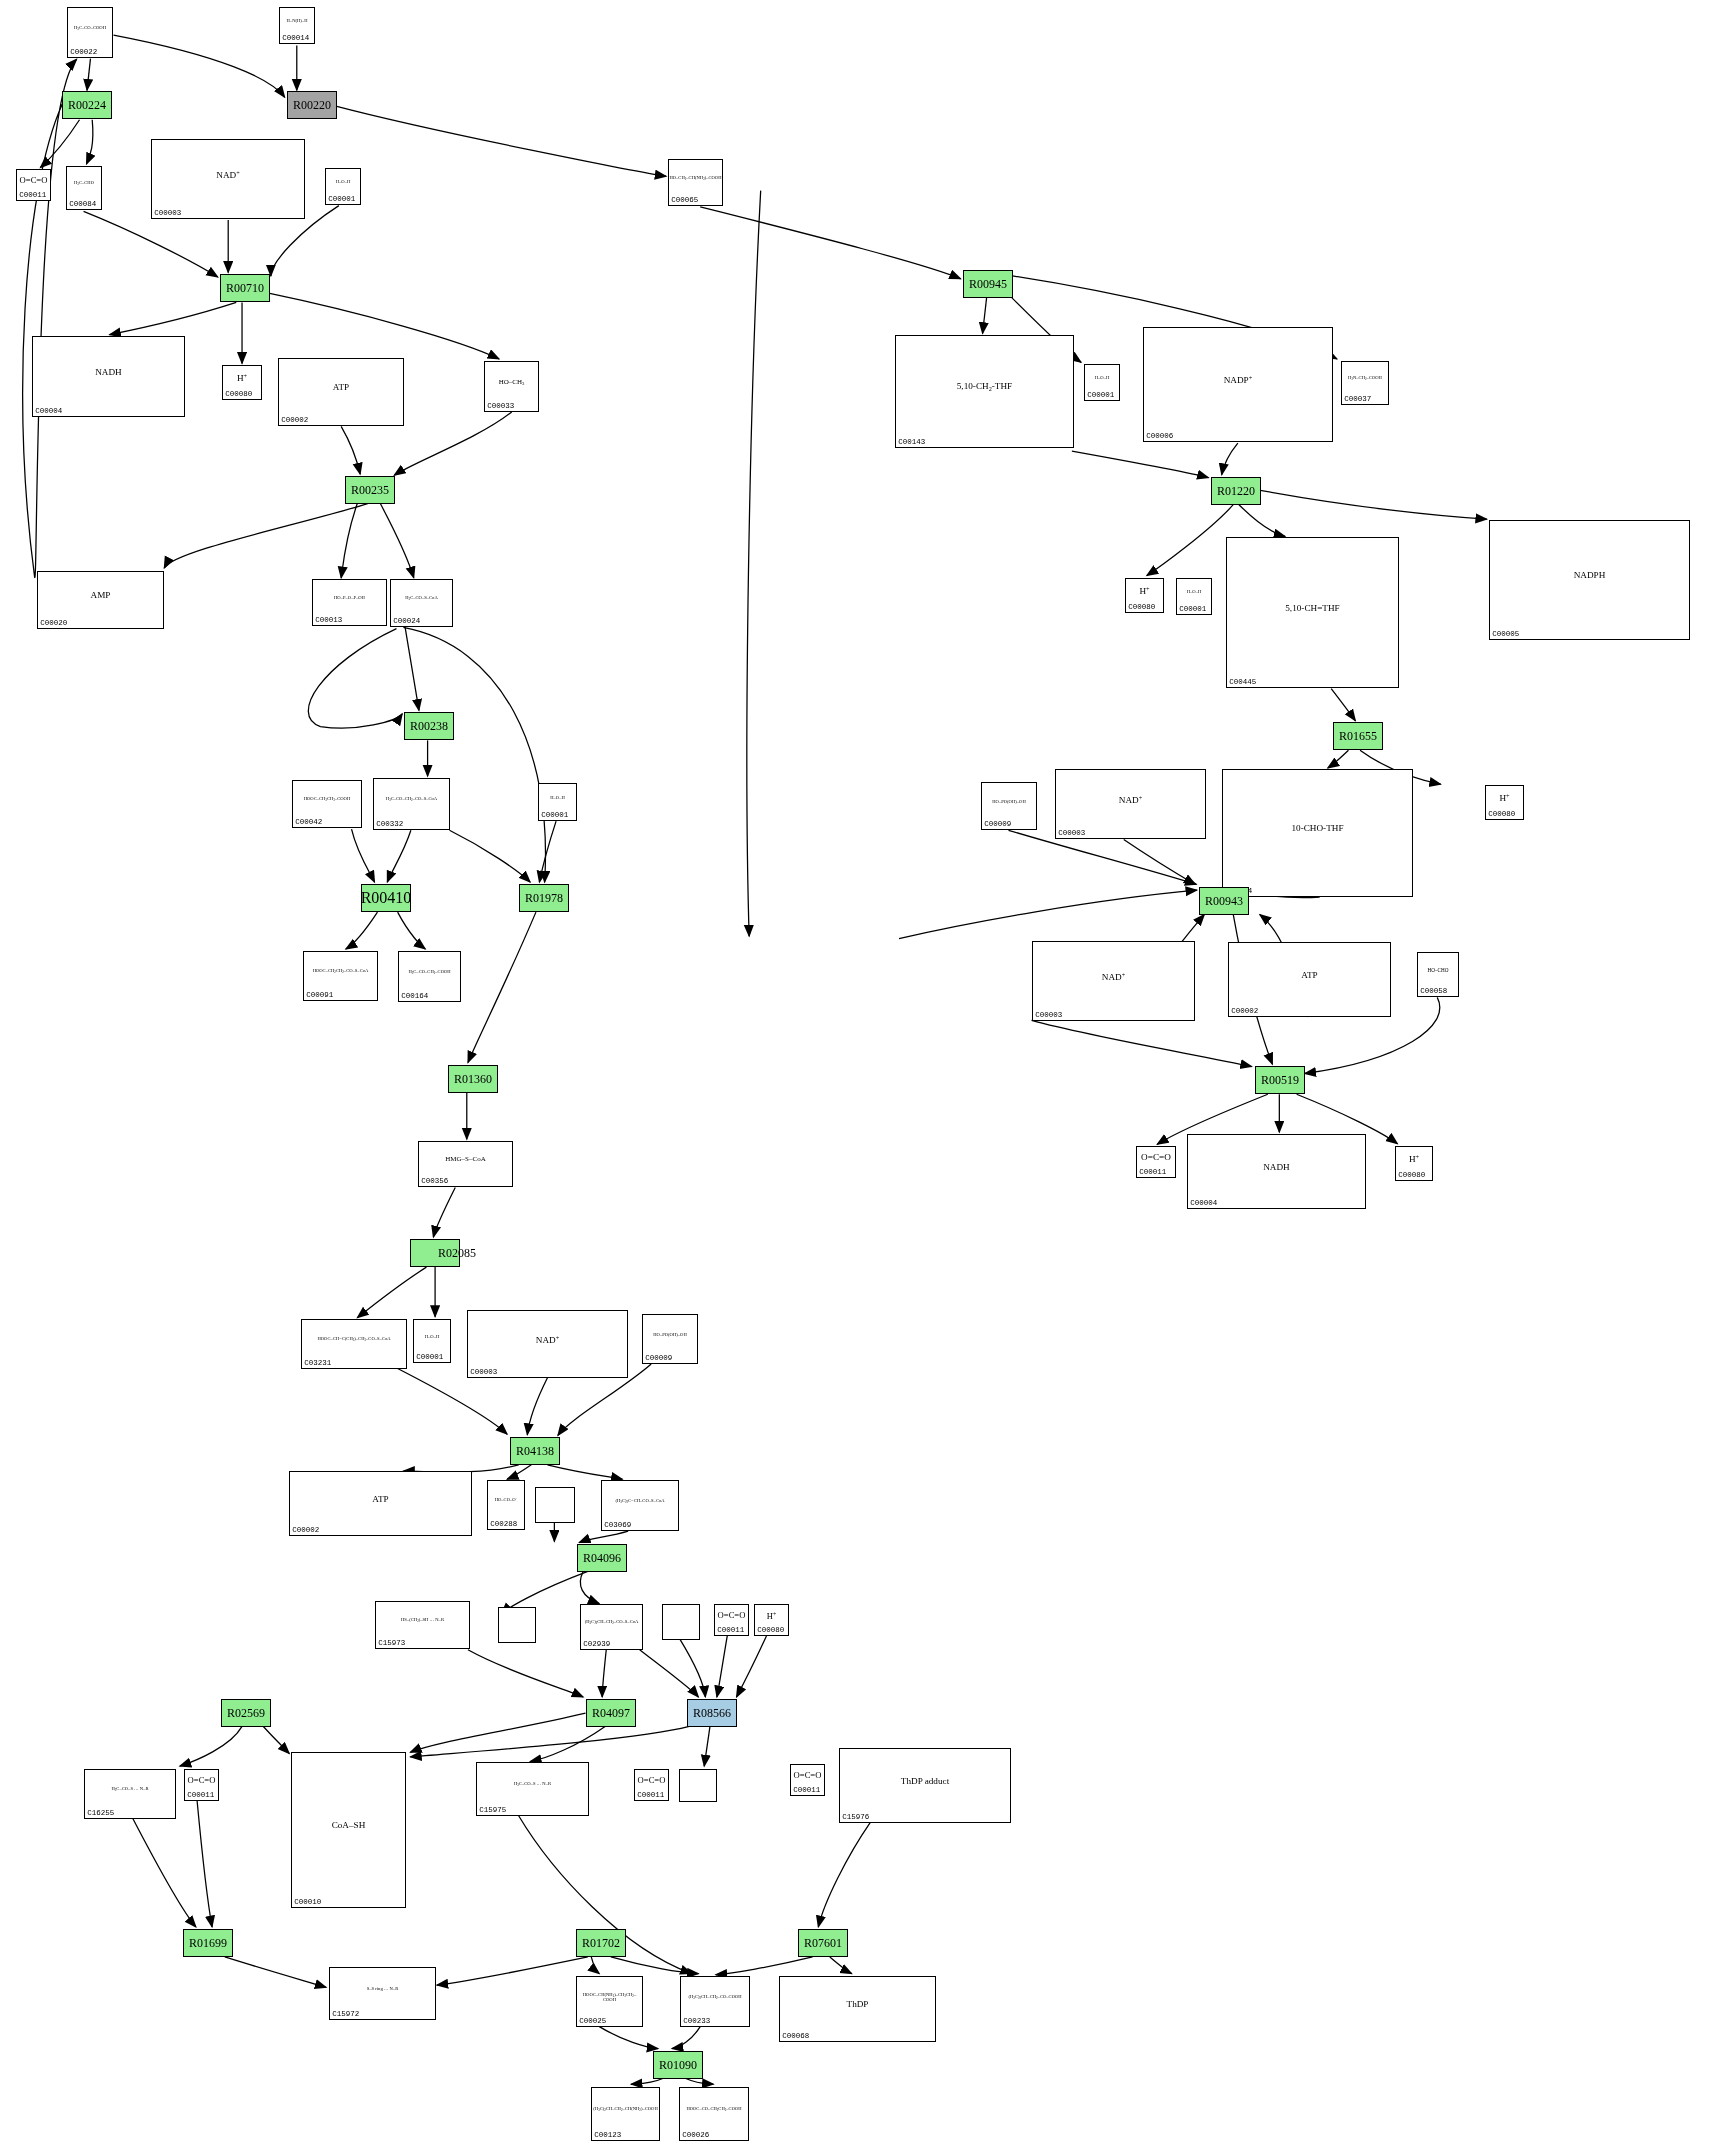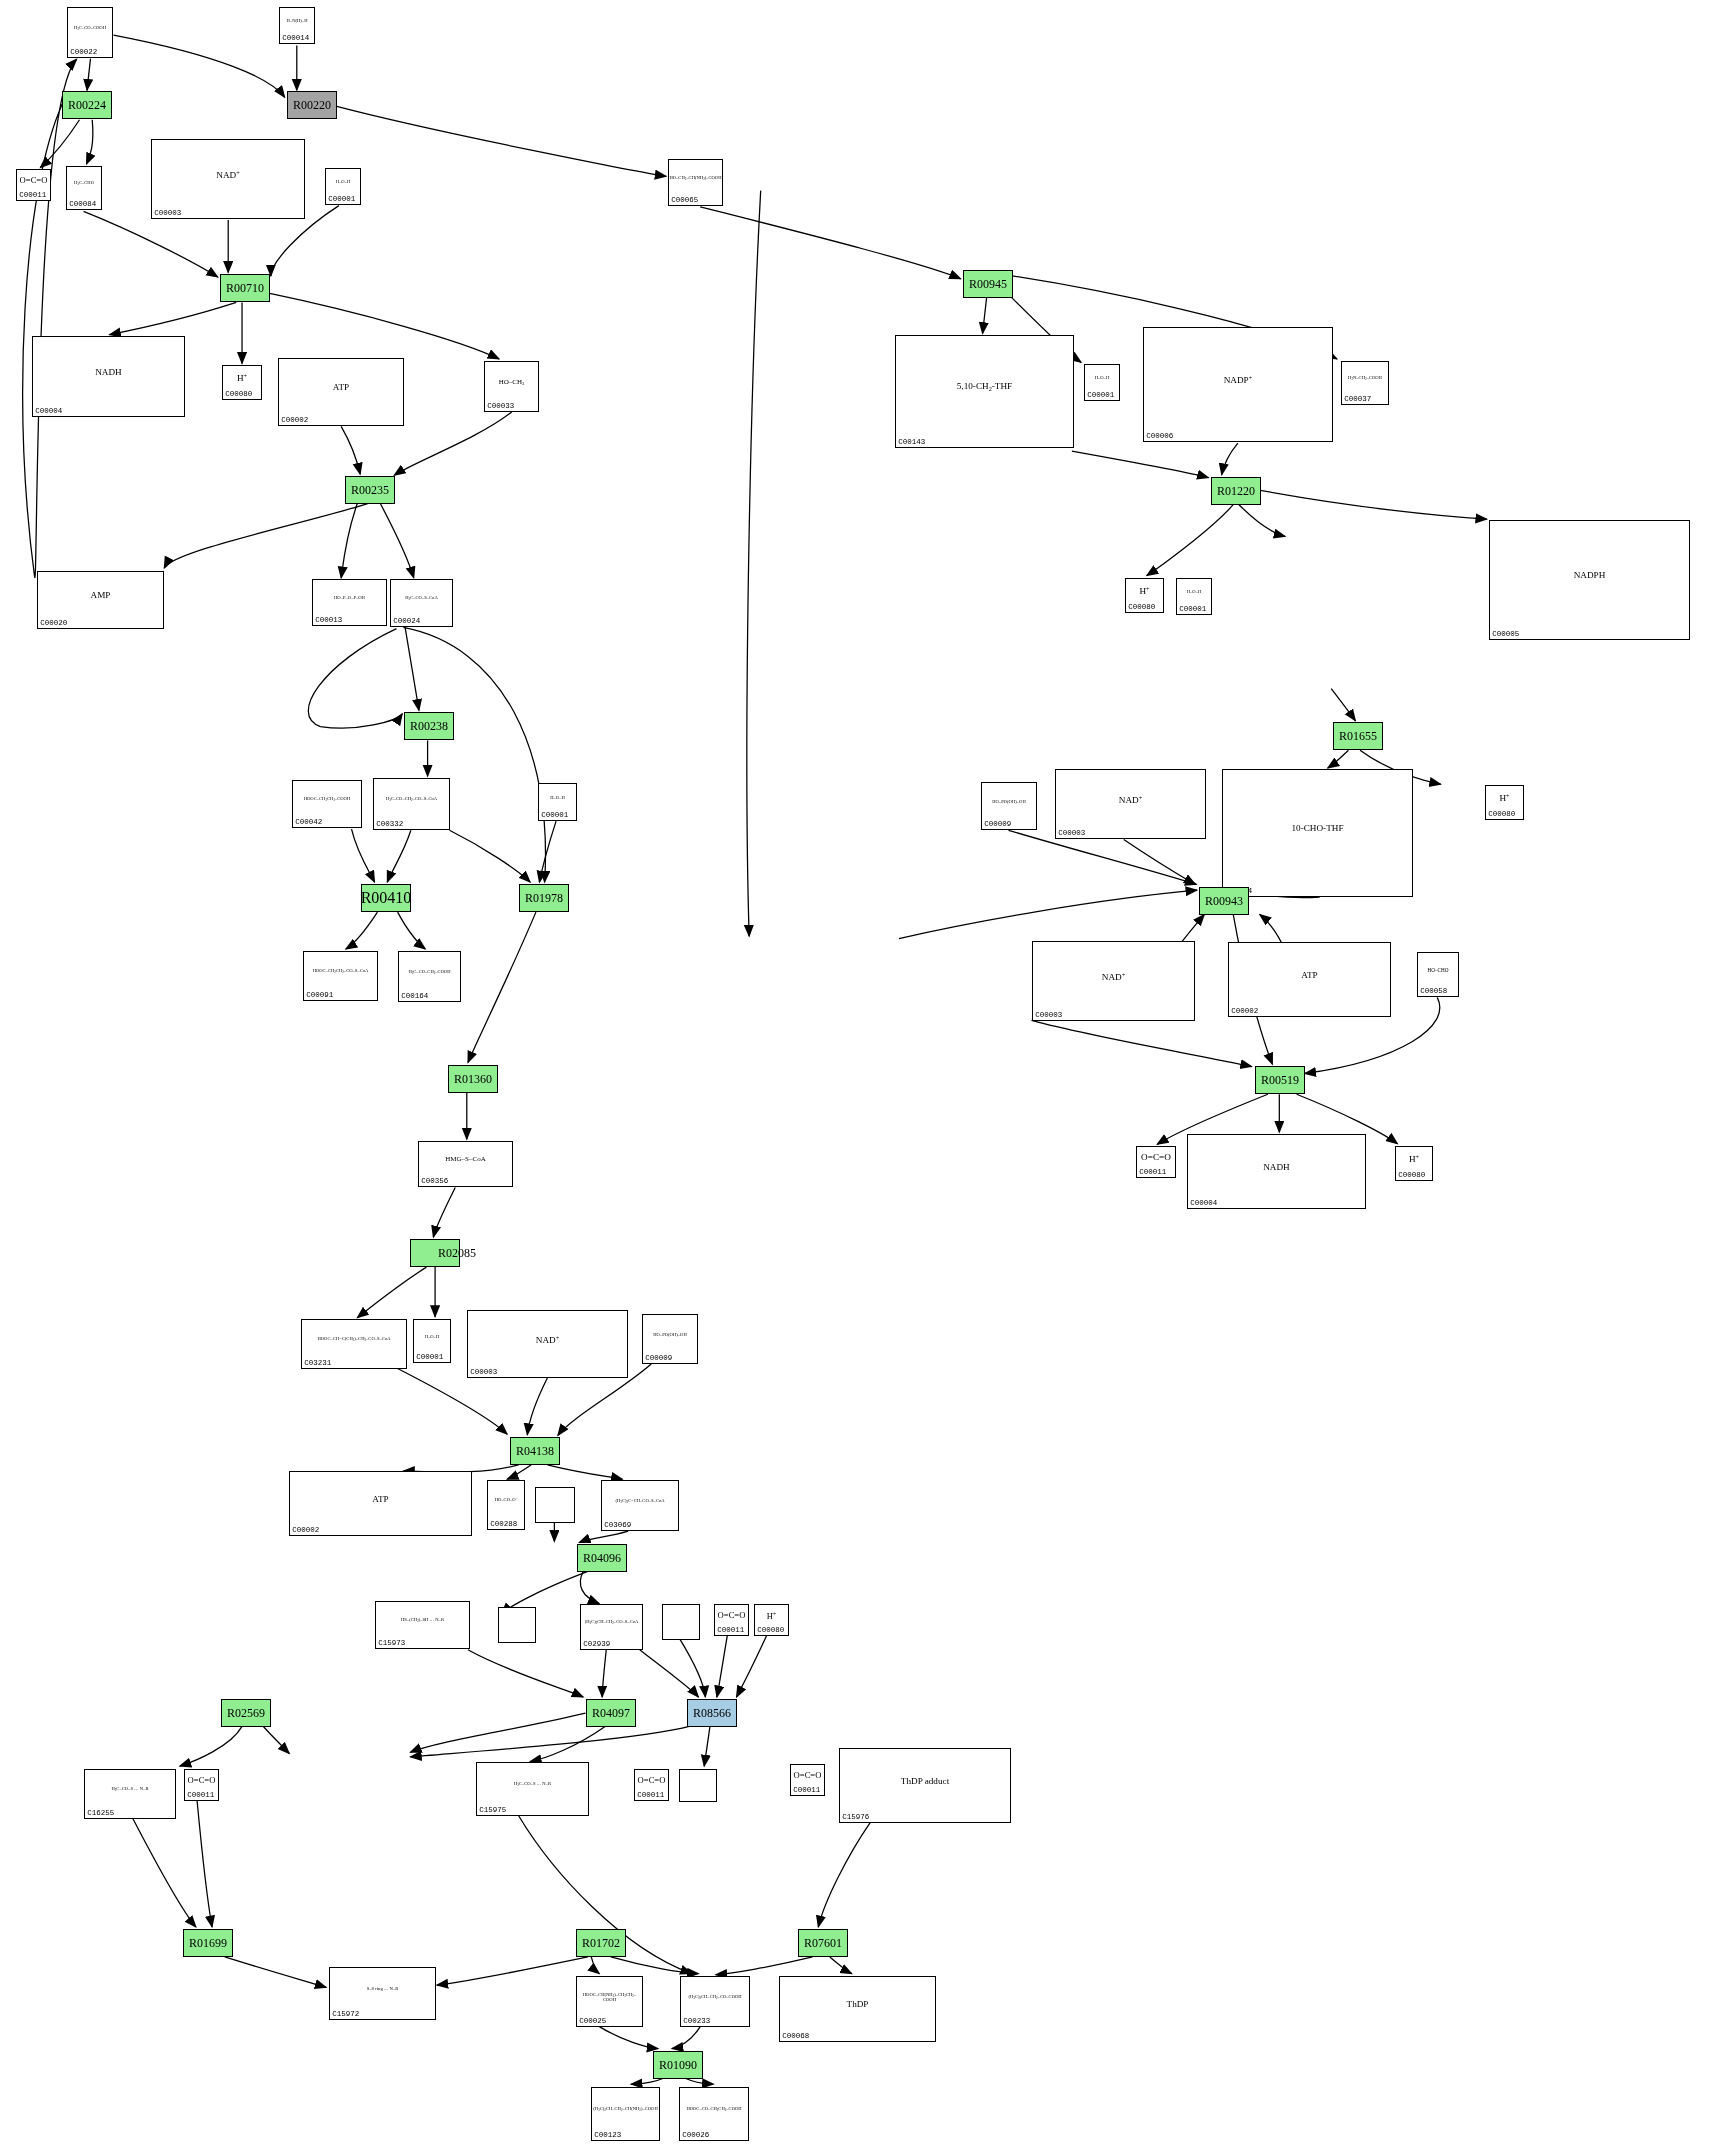--- a/index.html
+++ b/index.html
@@ -338,20 +338,26 @@
         <span class="f" style="font-size: 4.6px;">H<sub class="sub">3</sub>C–CO–S … N–R</span>
       </div>
       <div class="cid">C16255</div>
     </div>
     <div class="cpd" style="left: 184px; top: 1769px; width: 35px; height: 32px;">
       <div class="struct">
         <span class="f" style="font-size: 8.6px;">O=C=O</span>
       </div>
       <div class="cid">C00011</div>
     </div>
+    <div class="cpd" style="left: 291px; top: 1752px; width: 115px; height: 156px;">
+      <div class="struct">
+        <span class="f" style="font-size: 9.2px;">CoA–SH</span>
+      </div>
+      <div class="cid">C00010</div>
+    </div>
     <div class="cpd" style="left: 476px; top: 1762px; width: 113px; height: 54px;">
       <div class="struct">
         <span class="f" style="font-size: 4.6px;">H<sub class="sub">3</sub>C–CO–S … N–R</span>
       </div>
       <div class="cid">C15975</div>
     </div>
     <div class="cpd" style="left: 634px; top: 1769px; width: 35px; height: 32px;">
       <div class="struct">
         <span class="f" style="font-size: 8.6px;">O=C=O</span>
       </div>
@@ -439,20 +445,26 @@
       <div class="struct">
         <span class="f" style="font-size: 9.2px;">H<sup class="sup">+</sup></span>
       </div>
       <div class="cid">C00080</div>
     </div>
     <div class="cpd" style="left: 1176px; top: 578px; width: 36px; height: 37px;">
       <div class="struct">
         <span class="f" style="font-size: 4.6px;">H–O–H</span>
       </div>
       <div class="cid">C00001</div>
+    </div>
+    <div class="cpd" style="left: 1226px; top: 537px; width: 173px; height: 151px;">
+      <div class="struct">
+        <span class="f" style="font-size: 9.2px;">5,10-CH=THF</span>
+      </div>
+      <div class="cid">C00445</div>
     </div>
     <div class="cpd" style="left: 1489px; top: 520px; width: 201px; height: 120px;">
       <div class="struct">
         <span class="f" style="font-size: 9.2px; text-align: center;">NADPH</span>
       </div>
       <div class="cid">C00005</div>
     </div>
     <div class="cpd" style="left: 1485px; top: 785px; width: 39px; height: 35px;">
       <div class="struct">
         <span class="f" style="font-size: 9.2px;">H<sup class="sup">+</sup></span>

